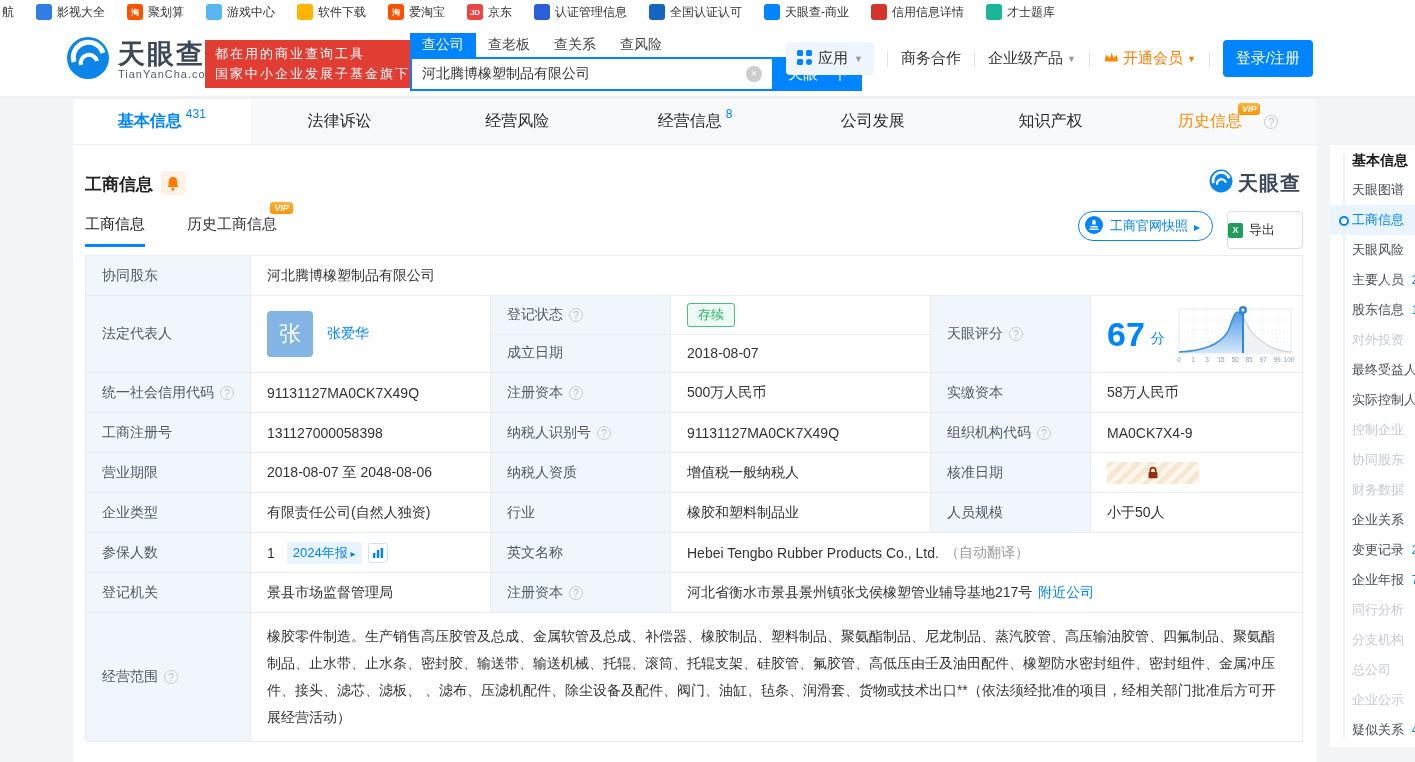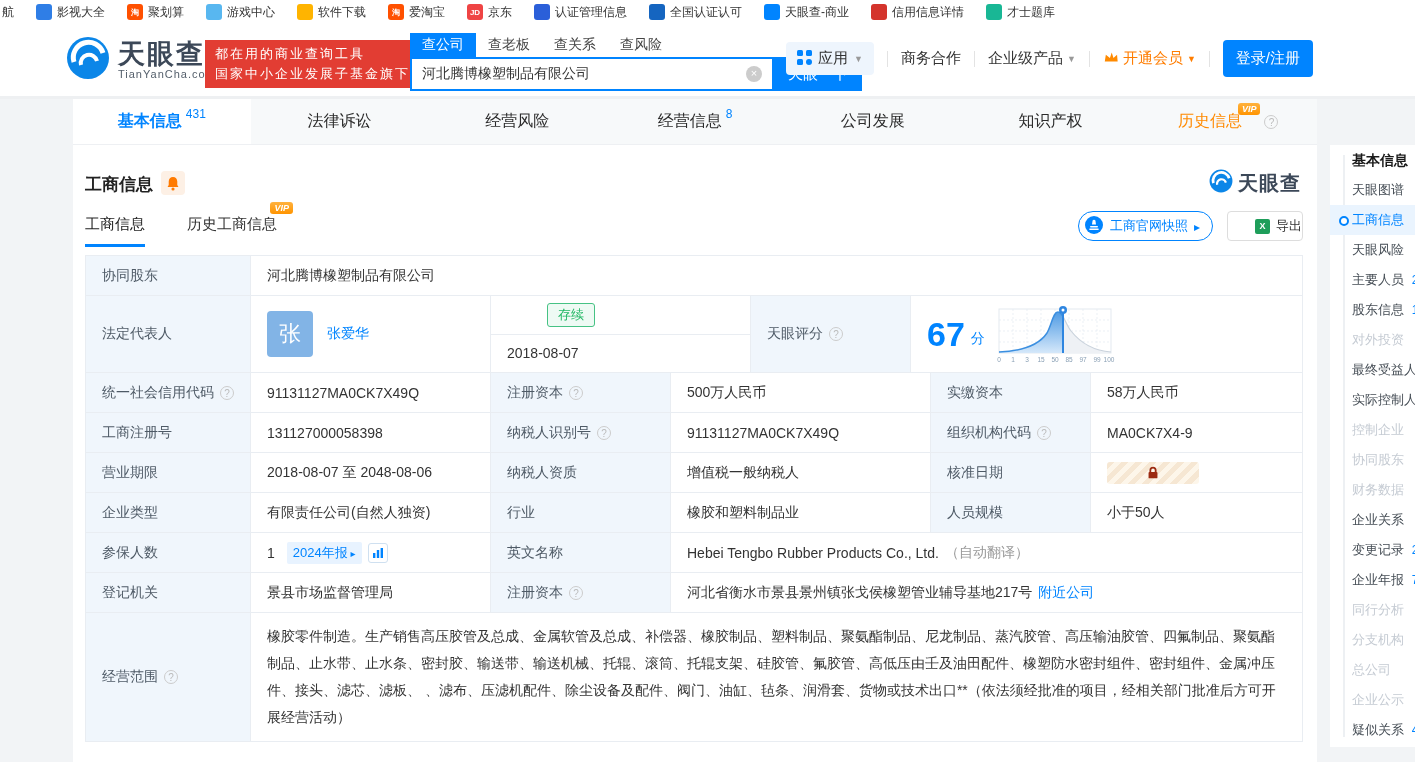--- a/index.html
+++ b/index.html
@@ -55,42 +55,42 @@
   .watermark { position:absolute; right:16px; top:70px; display:flex; align-items:center; gap:5px; }
   .wm-text { font-size:20px; font-weight:bold; color:#3c4858; letter-spacing:1px; }
 
   .subtabs { position:absolute; left:12px; top:116px; display:flex; gap:42px; font-size:15px; color:#333; }
   .subtab { position:relative; padding-bottom:13px; cursor:pointer; }
   .subtab.active { color:#222; }
   .subtab.active::after { content:""; position:absolute; left:0; right:0; bottom:0; height:3px; background:#0084ff; }
   .subtab .vip-badge { position:absolute; top:-13px; right:-16px; font-size:9px; font-weight:bold; font-style:italic; background:linear-gradient(#ffb23e,#ff9400); color:#fff; border-radius:3px; padding:1px 4px; }
   .snapshot-btn { position:absolute; right:104px; top:112px; height:30px; border:1px solid #0084ff; border-radius:16px; background:#fff; color:#0084ff; font-size:13px; display:flex; align-items:center; gap:6px; padding:0 12px 0 5px; cursor:pointer; }
   .snap-arrow::before { content:"▸"; font-size:12px; }
-  .export-btn { position:absolute; right:14px; top:112px; height:30px; width:76px; border:1px solid #ddd; border-radius:4px; background:#fff; color:#333; font-size:13px; display:flex; align-items:center; justify-content:flex-end; gap:6px; cursor:pointer; }
+  .export-btn { position:absolute; right:14px; top:112px; height:38px; width:76px; border:1px solid #ddd; border-radius:4px; background:#fff; color:#333; font-size:13px; display:flex; align-items:center; justify-content:flex-start; gap:6px; cursor:pointer; }
   .xls-ico { width:15px; height:15px; background:#1e9e5a; border-radius:2px; color:#fff; font-size:9px; font-weight:bold; line-height:15px; text-align:center; }
   .xls-ico::before { content:"X"; }
 
   
   .info-table { position:absolute; left:12px; right:14px; top:156px; border:1px solid #e9edf2; font-size:14px; color:#333; }
   .it-row { display:flex; border-bottom:1px solid #e9edf2; min-height:40px; align-items:stretch; }
   .it-row:last-child { border-bottom:none; }
   .cell { border-right:1px solid #e9edf2; padding:0 16px; display:flex; align-items:center; gap:6px; }
   .cell.last { border-right:none; }
   .lab { background:#f0f6fc; color:#4e5a66; }
   .cl1 { width:165px; flex:none; } .cv1 { width:240px; flex:none; }
   .cl2 { width:180px; flex:none; } .cv2 { width:260px; flex:none; }
   .cl3 { width:160px; flex:none; } .cv3 { flex:1; }
   .duo-col { display:flex; flex-direction:column; flex:none; }
   .duo-col .cell { flex:1; border-right:1px solid #e9edf2; }
   .duo-col .cell.top { border-bottom:1px solid #e9edf2; }
   .r2 { height:77px; } .r9 { min-height:121px; }
   .link { color:#0084ff; cursor:pointer; }
   .avatar { width:46px; height:46px; background:#82b4e6; color:#fff; font-size:22px; border-radius:4px; display:flex; align-items:center; justify-content:center; flex:none; }
   .rep-name { color:#0084ff; margin-left:8px; cursor:pointer; }
-  .status-badge { border:1px solid #46c284; color:#23b865; background:#eefaf4; font-size:13px; padding:2px 10px; border-radius:3px;margin-left:40px; }
+  .status-badge { border:1px solid #46c284; color:#23b865; background:#eefaf4; font-size:13px; padding:2px 10px; border-radius:3px; }
   .score-cell { gap:10px; padding-right:2px; }
   .score-num { font-size:34px; font-weight:bold; color:#0084ff; }
   .score-unit { font-size:14px; color:#0084ff; margin-left:-4px; margin-top:10px; }
   .annual-badge { background:#e8f3ff; color:#0084ff; font-size:13px; padding:2px 6px; border-radius:2px; margin-left:6px; cursor:pointer; }
   .annual-badge::after { content:" ▸"; font-size:10px; }
   .chart-ico-box { width:20px; height:20px; border:1px solid #cfe0f0; border-radius:3px; display:flex; align-items:center; justify-content:center; cursor:pointer; }
   .note { color:#999; }
   .lock-box { width:92px; height:22px; border-radius:3px; background:repeating-linear-gradient(135deg,#f6e7d3 0 5px,#fdf6ea 5px 10px); display:flex; align-items:center; justify-content:center; cursor:pointer; }
   .scope-val { padding:10px 16px; line-height:27px; align-items:flex-start; display:block; }
 
@@ -345,20 +345,27 @@
       <div class="it-row">
         <div class="cell lab cl1">协同股东</div>
         <div class="cell cv3 last">河北腾博橡塑制品有限公司</div>
       </div>
 
       <div class="it-row r2">
         <div class="cell lab cl1">法定代表人</div>
         <div class="cell cv1">
           <span class="avatar">张</span>
           <span class="rep-name">张爱华</span>
+        </div>
+        <div class="duo-col cl2">
+          <div class="cell lab top">
+            <span>登记状态</span>
+              <span class="help"></span>
+          </div>
+          <div class="cell lab">成立日期</div>
         </div>
         <div class="duo-col cv2">
           <div class="cell top">
             <span class="status-badge">存续</span>
           </div>
           <div class="cell">2018-08-07</div>
         </div>
         <div class="cell lab cl3">
           <span>天眼评分</span>
             <span class="help"></span>

